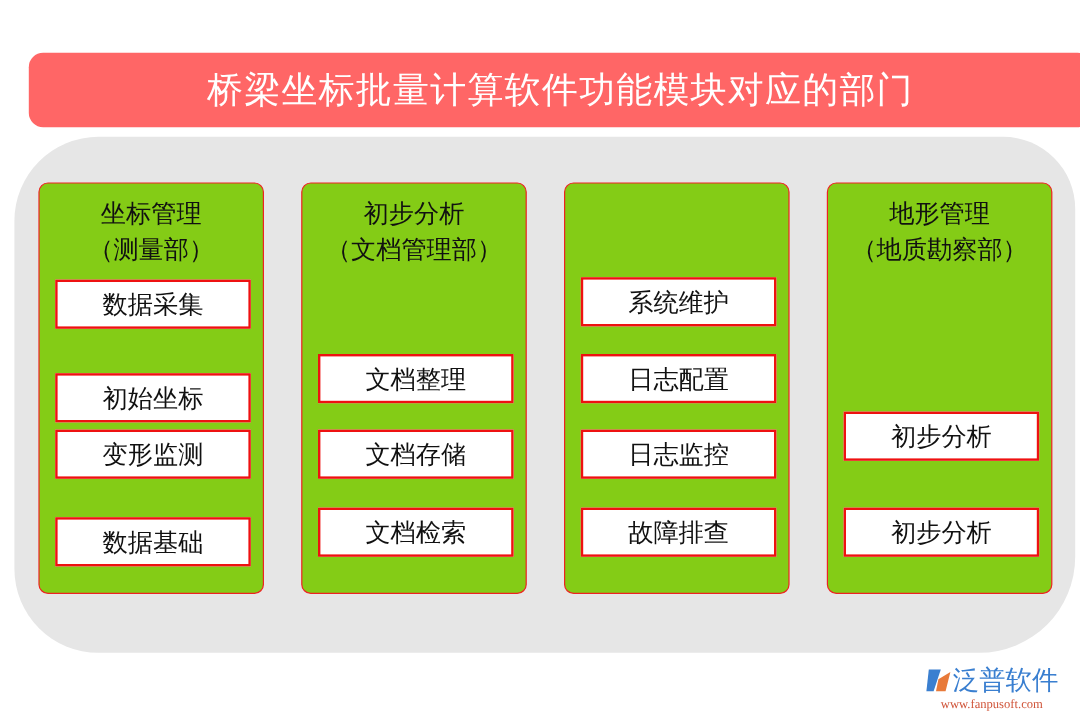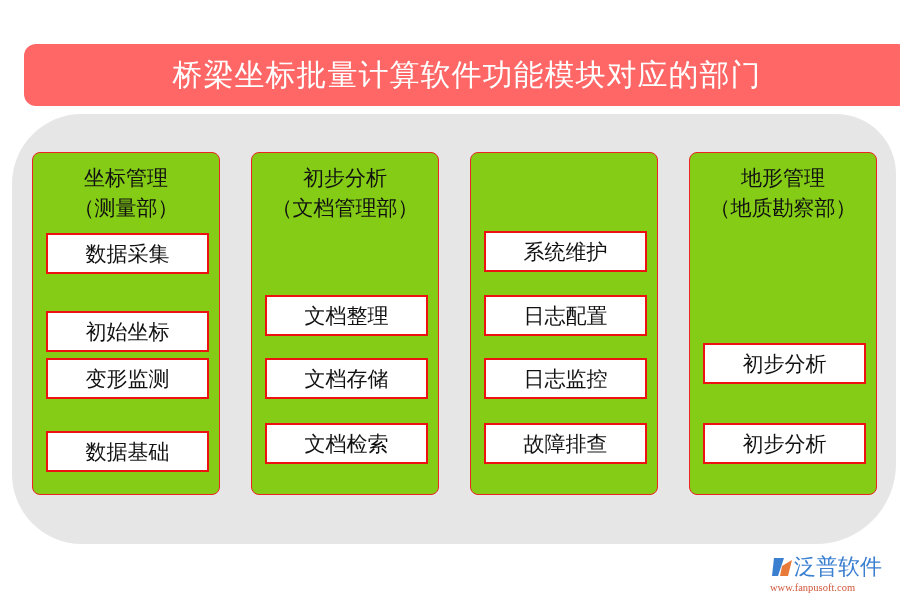--- a/index.html
+++ b/index.html
@@ -11,21 +11,21 @@
   .panel { position:absolute; left:12px; top:114px; width:884px; height:430px; background:#e6e6e6;
            border-radius:70px 60px 80px 70px; }
   .col { position:absolute; top:152px; width:188px; height:343px; background:#84cc16;
          border:1px solid #ee2222; border-radius:8px; box-sizing:border-box; }
   .col-head { position:absolute; top:10px; left:0; right:0; text-align:center; color:#111; font-size:21px; line-height:30px; }
   .item { position:absolute; left:13px; width:163px; height:41px; background:#fff; border:2px solid #ee1111;
           box-sizing:border-box; display:flex; align-items:center; justify-content:center;
           font-size:21px; color:#111; }
   .logo { position:absolute; left:770px; top:552px; width:125px; height:44px; }
   .logo-top { display:flex; align-items:center; font-size:22px; color:#3a7fd0; font-family:"DejaVu Sans", sans-serif; }
-  .logo-url { font-size:10.5px; color:#d0553a; font-family:"Liberation Serif", serif; margin-left:0; }
+  .logo-url { font-size:10.5px; color:#d0553a; font-family:"Liberation Serif", serif; margin-left:14px; }
 </style>
 </head>
 <body>
 
 <div class="title-bar">
   <span>桥梁坐标批量计算软件功能模块对应的部门</span>
 </div>
 
 <div class="panel"></div>
 

